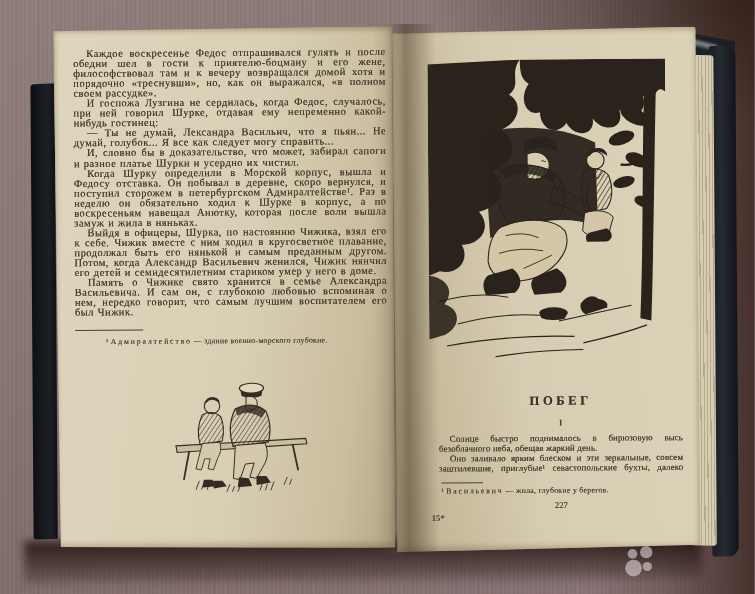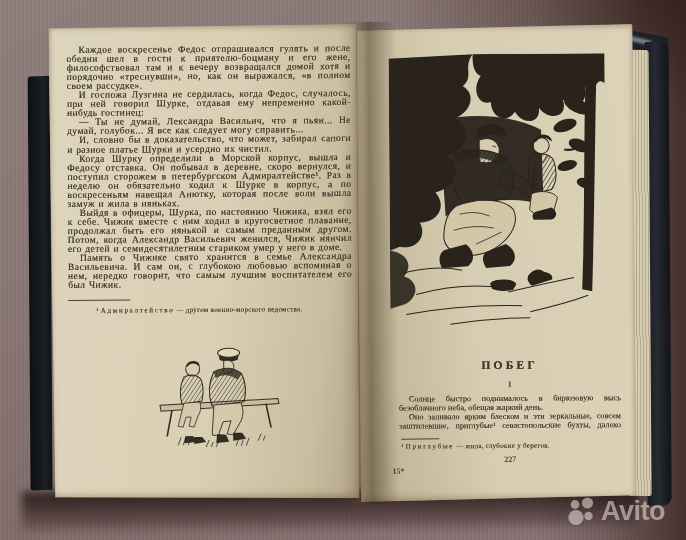--- a/index.html
+++ b/index.html
@@ -88,21 +88,21 @@
       <div class="body-text pl-text" lang="ru">
         <p>Каждое воскресенье Федос отпрашивался гулять и после обедни шел в гости к приятелю-боцману и его жене, философствовал там и к вечеру возвращался домой хотя и порядочно «треснувши», но, как он выражался, «в полном своем рассудке».</p>
         <p>И госпожа Лузгина не сердилась, когда Федос, случалось, при ней говорил Шурке, отдавая ему непременно какой-нибудь гостинец:</p>
         <p>— Ты не думай, Лександра Васильич, что я пьян... Не думай, голубок... Я все как следует могу справить...</p>
         <p>И, словно бы в доказательство, что может, забирал сапоги и разное платье Шурки и усердно их чистил.</p>
         <p>Когда Шурку определили в Морской корпус, вышла и Федосу отставка. Он побывал в деревне, скоро вернулся, и поступил сторожем в петербургском Адмиралтействе¹. Раз в неделю он обязательно ходил к Шурке в корпус, а по воскресеньям навещал Анютку, которая после воли вышла замуж и жила в няньках.</p>
         <p>Выйдя в офицеры, Шурка, по настоянию Чижика, взял его к себе. Чижик вместе с ним ходил в кругосветное плавание, продолжал быть его нянькой и самым преданным другом. Потом, когда Александр Васильевич женился, Чижик нянчил его детей и семидесятилетним стариком умер у него в доме.</p>
         <p>Память о Чижике свято хранится в семье Александра Васильевича. И сам он, с глубокою любовью вспоминая о нем, нередко говорит, что самым лучшим воспитателем его был Чижик.</p>
       </div>
       <div class="rule pl-rule"></div>
-      <div class="footnote pl-footnote"><span>¹</span> <span class="spaced">Адмиралтейство</span><span> — другом военно-морского ведомства.</span></div>
+      <div class="footnote pl-footnote"><span>¹</span> <span class="spaced">Адмиралтейство</span><span> — здание военно-морского глубокие.</span></div>
 
       <svg class="vignette" viewBox="0 0 152 118" role="img" aria-label="ink sketch of a sailor and a small boy sitting on a bench">
         <defs>
           <pattern id="h2" width="3.4" height="3.4" patternUnits="userSpaceOnUse" patternTransform="rotate(34)">
             <line x1="0" y1="0" x2="0" y2="3.4" stroke="#332c24" stroke-width="1"></line>
           </pattern>
         </defs>
 
         <path d="M16,64 L134,58 L135,63 L17,70 Z" fill="#c9bd9e" stroke="#332c24" stroke-width="1"></path>
         <path d="M28,69 l-5,26 M122,63 l5,24" stroke="#332c24" stroke-width="1.6" fill="none"></path>
@@ -188,32 +188,31 @@
         <path d="M138,222 q8,-10 16,-4 q10,2 8,8 l-20,6 q-6,-4 -4,-10 Z" fill="#29231c"></path>
       </svg>
 
       <div class="pr-heading">ПОБЕГ</div>
       <div class="pr-numeral">I</div>
       <div class="body-text pr-text" lang="ru">
         <p>Солнце быстро поднималось в бирюзовую высь безоблачного неба, обещая жаркий день.</p>
         <p class="fill-last">Оно заливало ярким блеском и эти зеркальные, совсем заштилевшие, приглубые¹ севастопольские бухты, далеко</p>
       </div>
       <div class="rule pr-rule"></div>
-      <div class="footnote pr-footnote"><span>¹</span> <span class="spaced">Приглубые</span><span> — жила, глубокие у берегов.</span></div>
+      <div class="footnote pr-footnote"><span>¹</span> <span class="spaced">Васильевич</span><span> — жила, глубокие у берегов.</span></div>
       <div class="pr-pagenum">227</div>
       <div class="pr-signature">15*</div>
     </div>
 
     <div class="gutter"></div>
   </div>
 
   <div class="watermark">
     <svg width="30" height="30" viewBox="0 0 30 30">
       <g fill="rgba(235,229,227,0.55)">
         <circle cx="8" cy="7.5" r="4.4"></circle>
         <circle cx="20.5" cy="6" r="5.6"></circle>
         <circle cx="9" cy="20.5" r="7.6"></circle>
         <circle cx="21.5" cy="19" r="4.2"></circle>
       </g>
     </svg>
-    <span>Avito</span>
   </div>
 </div>
 
 </body></html>

